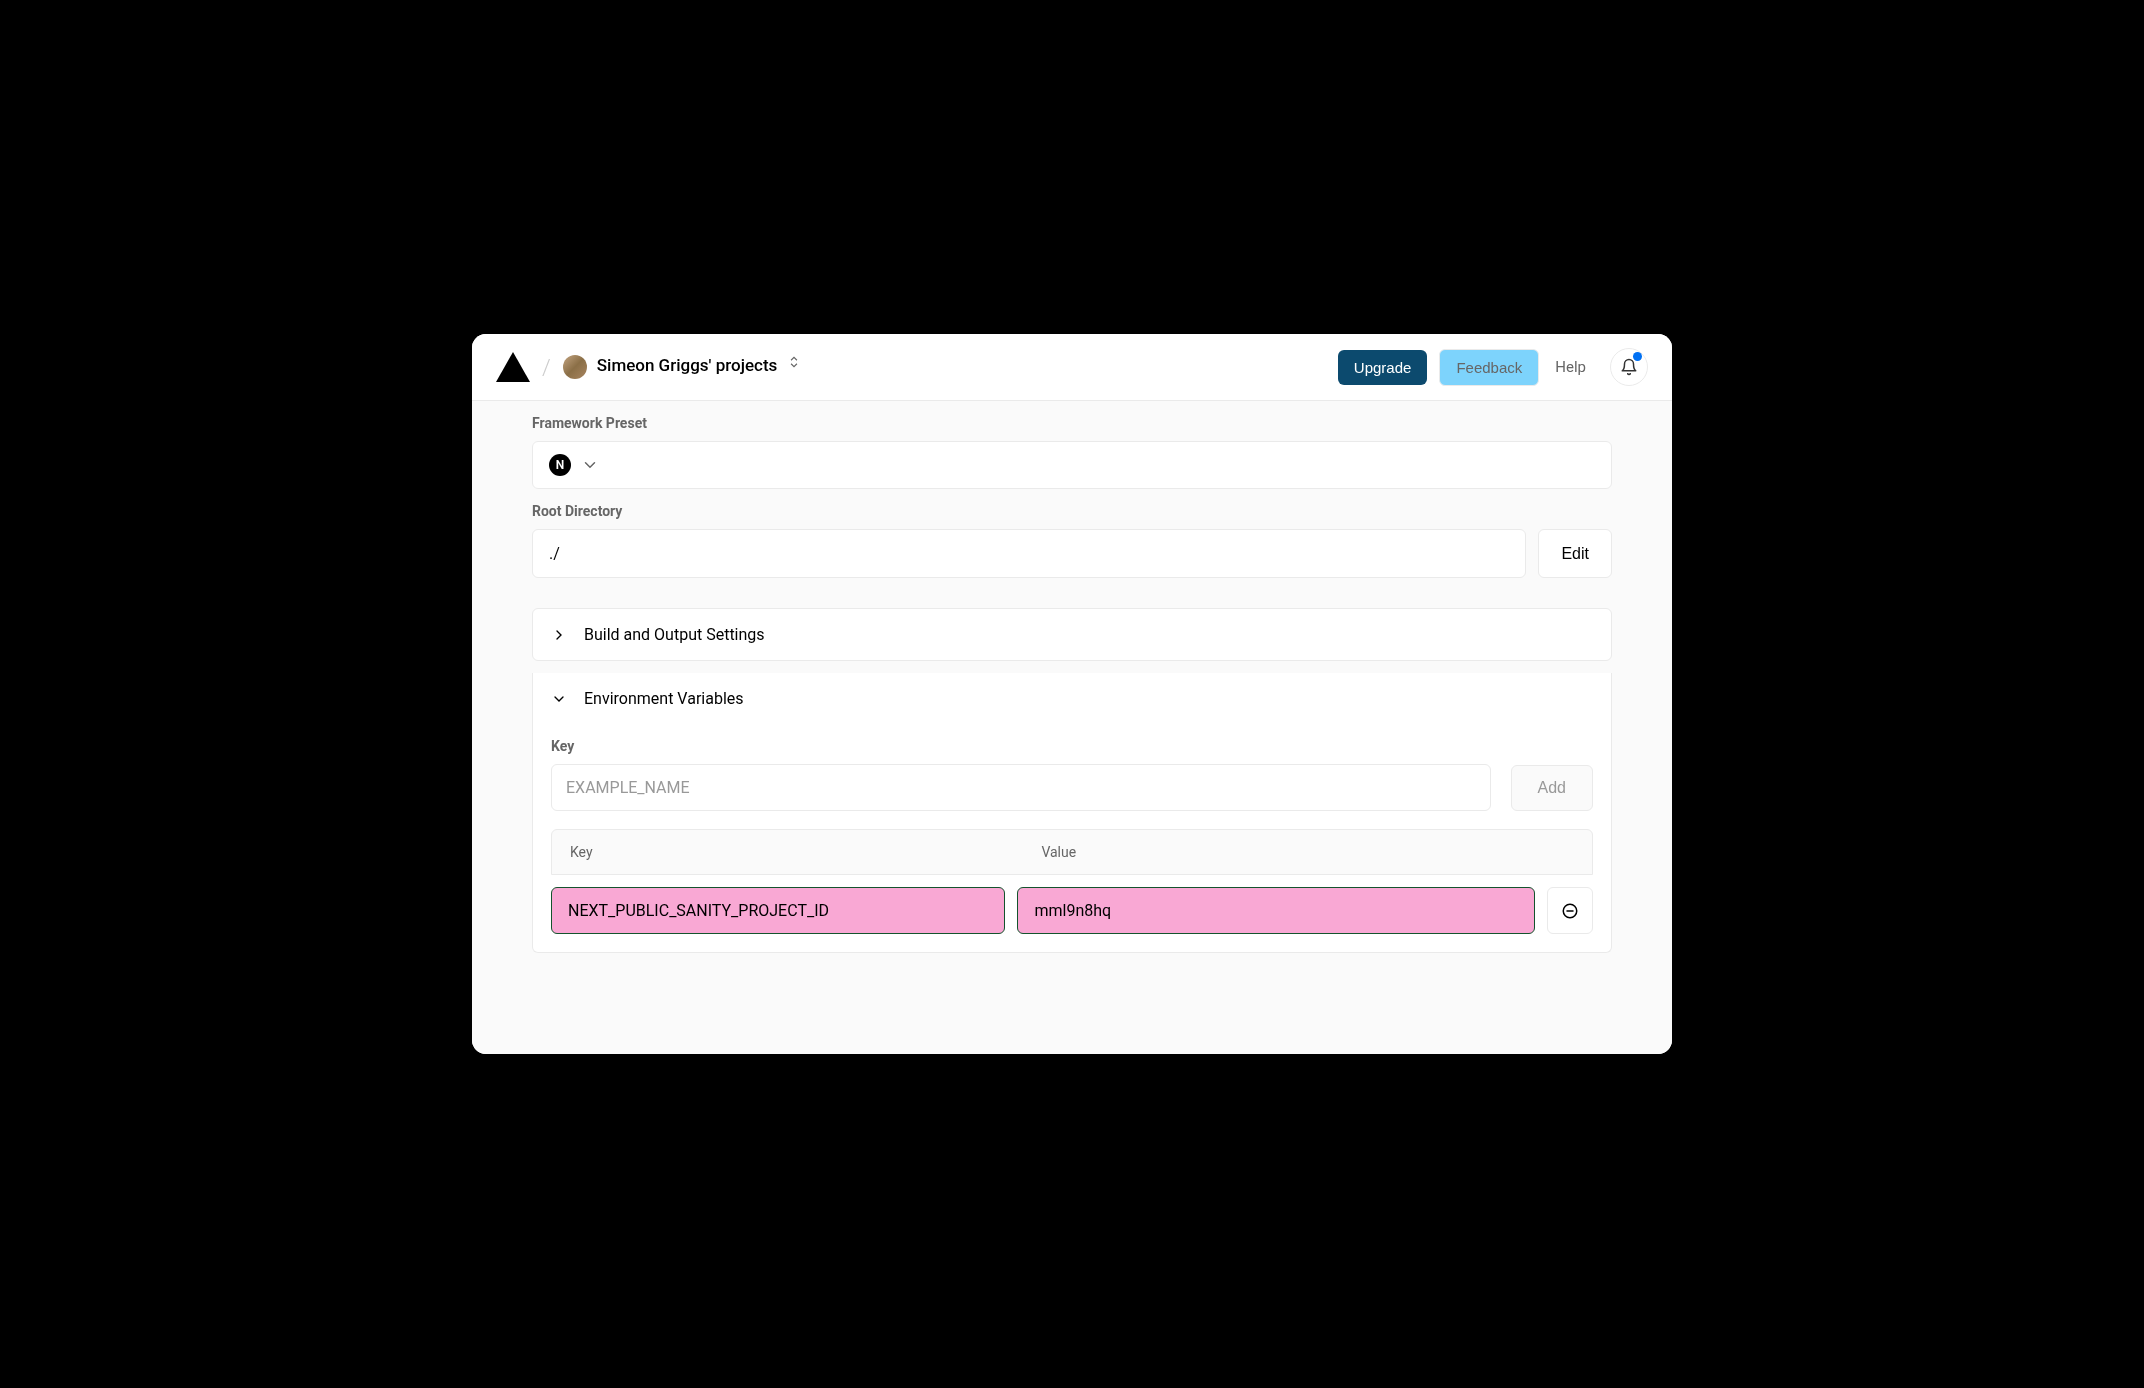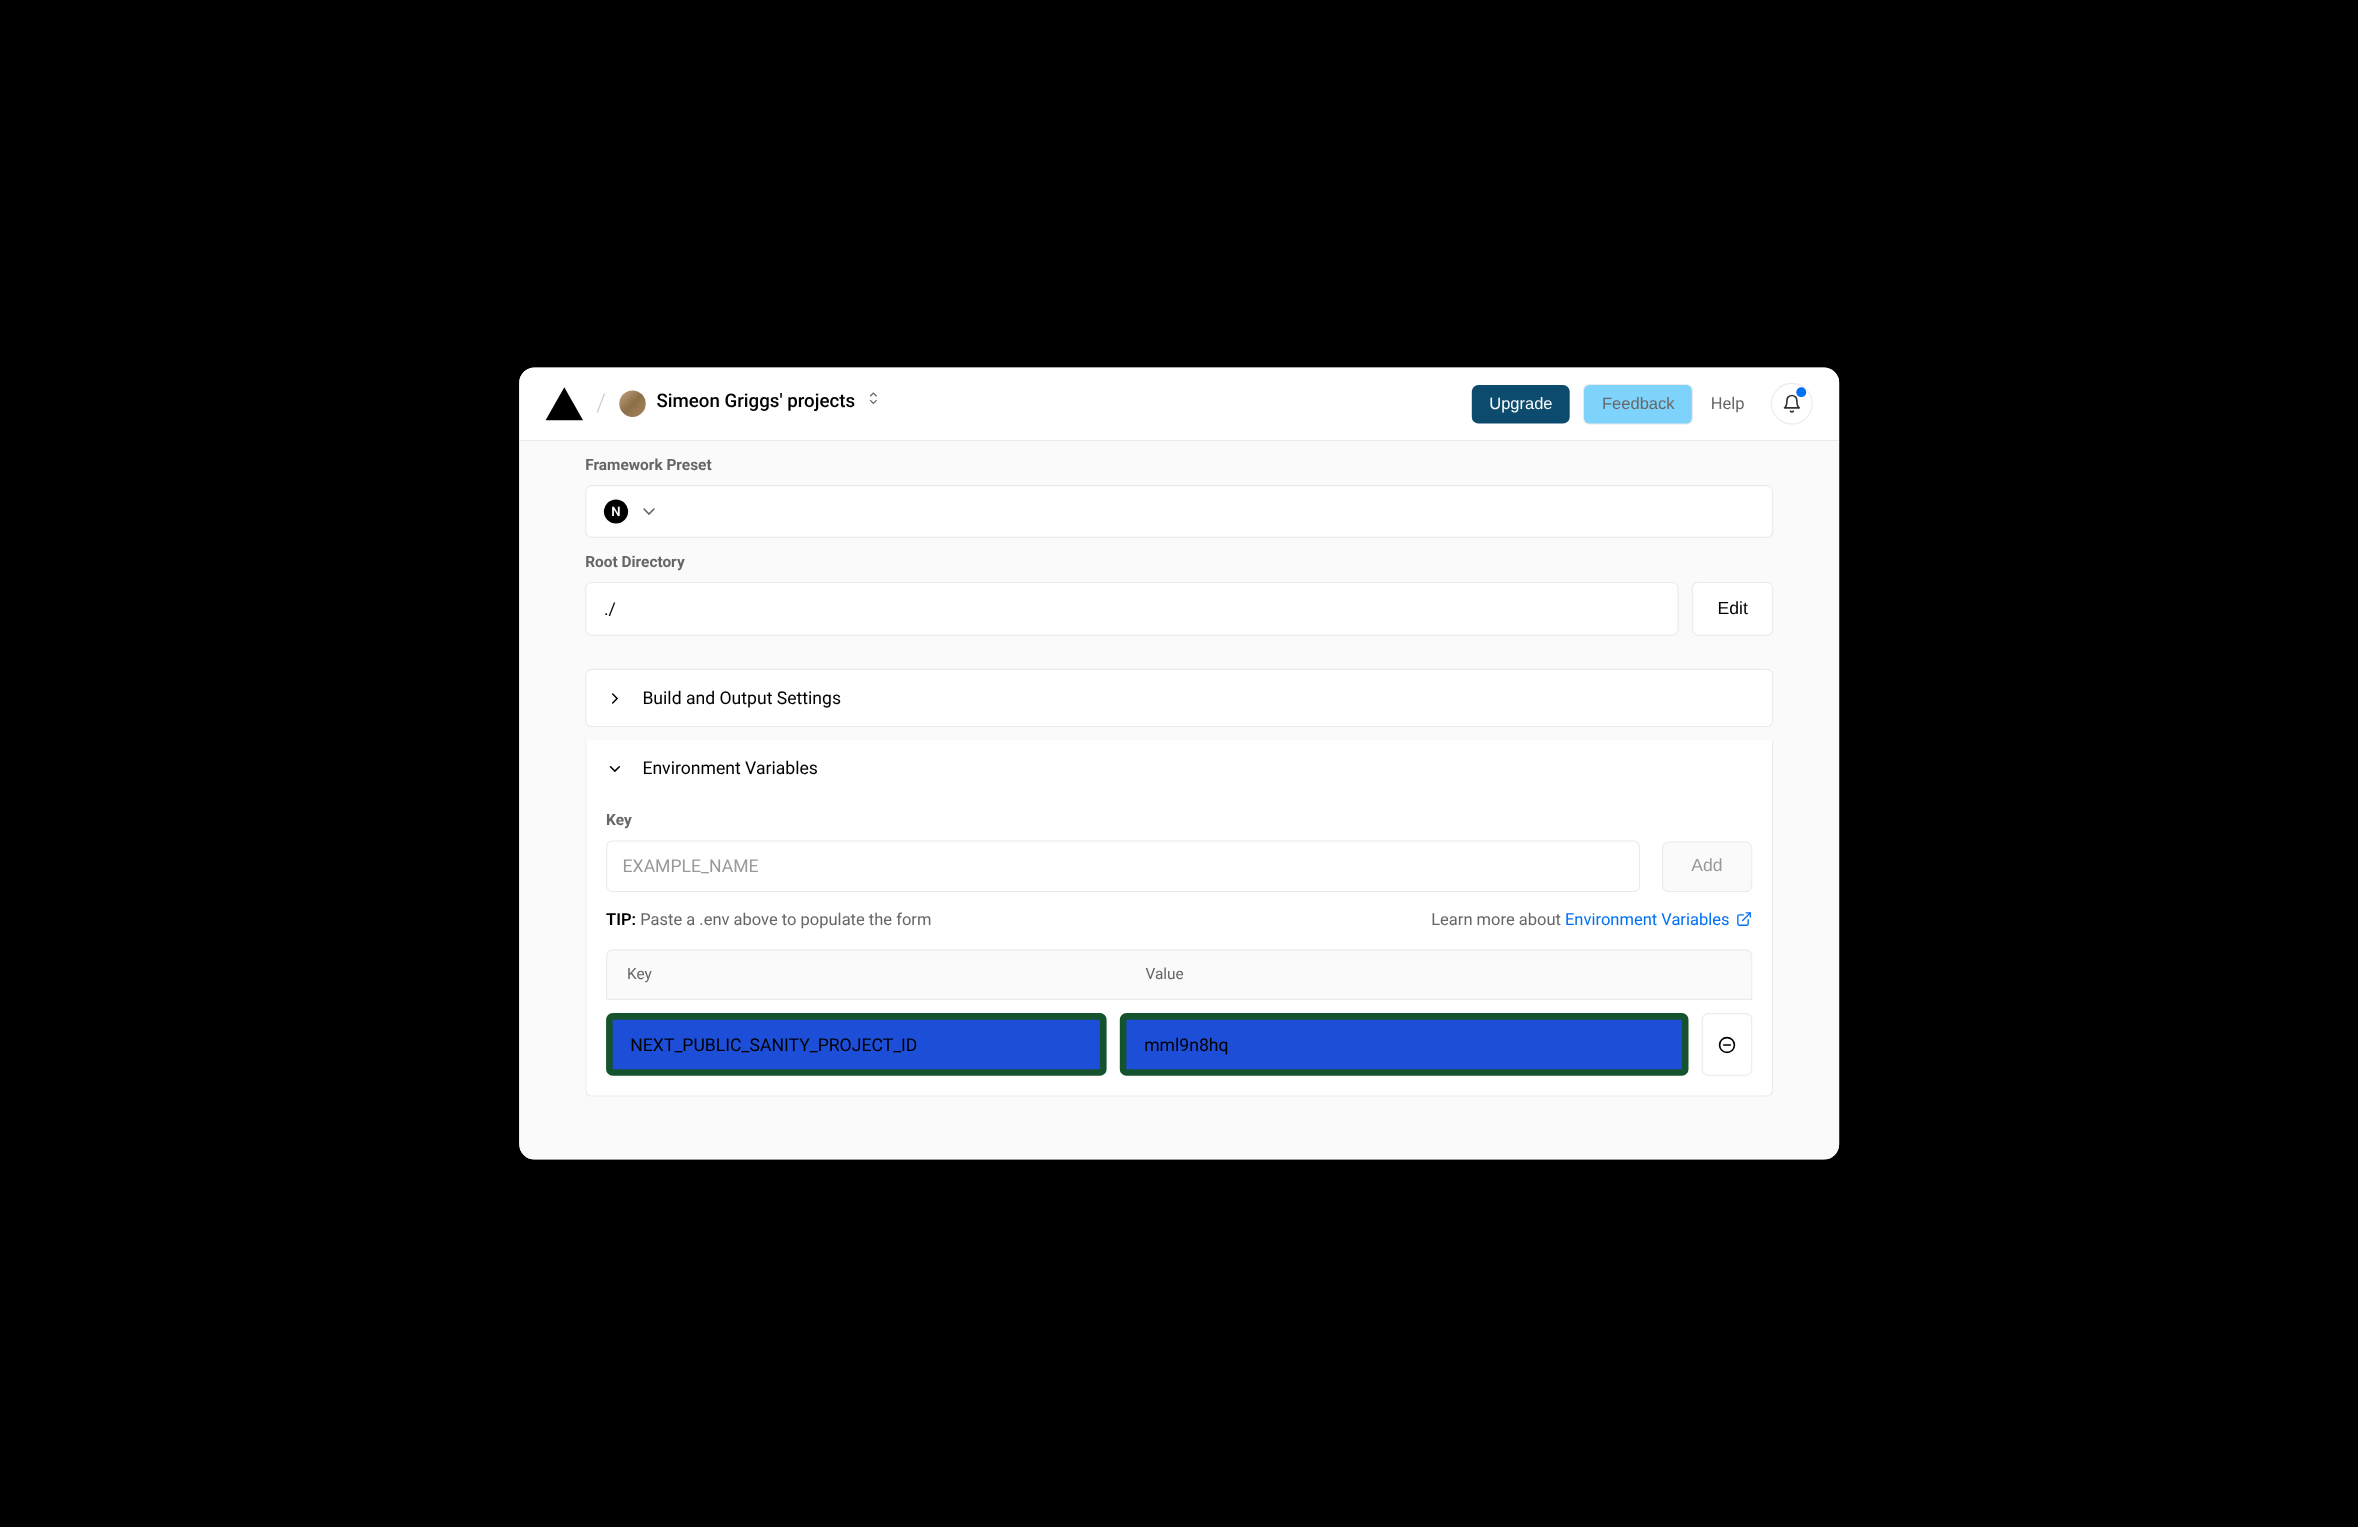--- a/index.html
+++ b/index.html
@@ -303,22 +303,22 @@
     }
     .table-header .th-key { flex: 1; }
     .table-header .th-value { flex: 1.18; }
     .var-row {
       display: flex;
       gap: 12px;
       margin-top: 12px;
       align-items: stretch;
     }
     .var-input {
-      background: #1d4ed8;
-      border: 6px solid #14532d;
+      background: #f9a8d4;
+      border: 1px solid #14532d;
       border-radius: 6px;
       padding: 13px 16px;
       font-size: 16px;
       font-family: inherit;
       flex: 1;
       color: #000;
     }
     .remove-btn {
       background: #fff;
       border: 1px solid #eaeaea;
@@ -401,34 +401,20 @@
           <div class="env-row">
             <div class="env-col">
               <div class="field-label">Key</div>
               <input class="env-input" placeholder="EXAMPLE_NAME" style="">
             </div>
             <div class="env-col-btn">
               <button class="add-btn">Add</button>
             </div>
           </div>
 
-          <div class="tip-row">
-            <div class="tip-text">
-              <strong>TIP:</strong><span> Paste a .env above to populate the form</span>
-            </div>
-            <div class="learn-more">
-              <span>Learn more about </span><span class="learn-link"><span>Environment Variables</span>
-                <svg viewBox="0 0 24 24" fill="none" stroke-width="2" stroke-linecap="round" stroke-linejoin="round">
-                    <path d="M18 13v6a2 2 0 0 1-2 2H5a2 2 0 0 1-2-2V8a2 2 0 0 1 2-2h6"></path>
-                    <path d="M15 3h6v6"></path>
-                    <path d="M10 14L21 3"></path>
-                  </svg>
-              </span>
-            </div>
-          </div>
 
           <div class="table-header">
             <div class="th-key">Key</div>
             <div class="th-value">Value</div>
           </div>
 
           <div class="var-row">
             <input class="var-input" value="NEXT_PUBLIC_SANITY_PROJECT_ID" style="">
             <input class="var-input" style="flex: 1.15 1 0%;" value="mml9n8hq">
             <button class="remove-btn">

